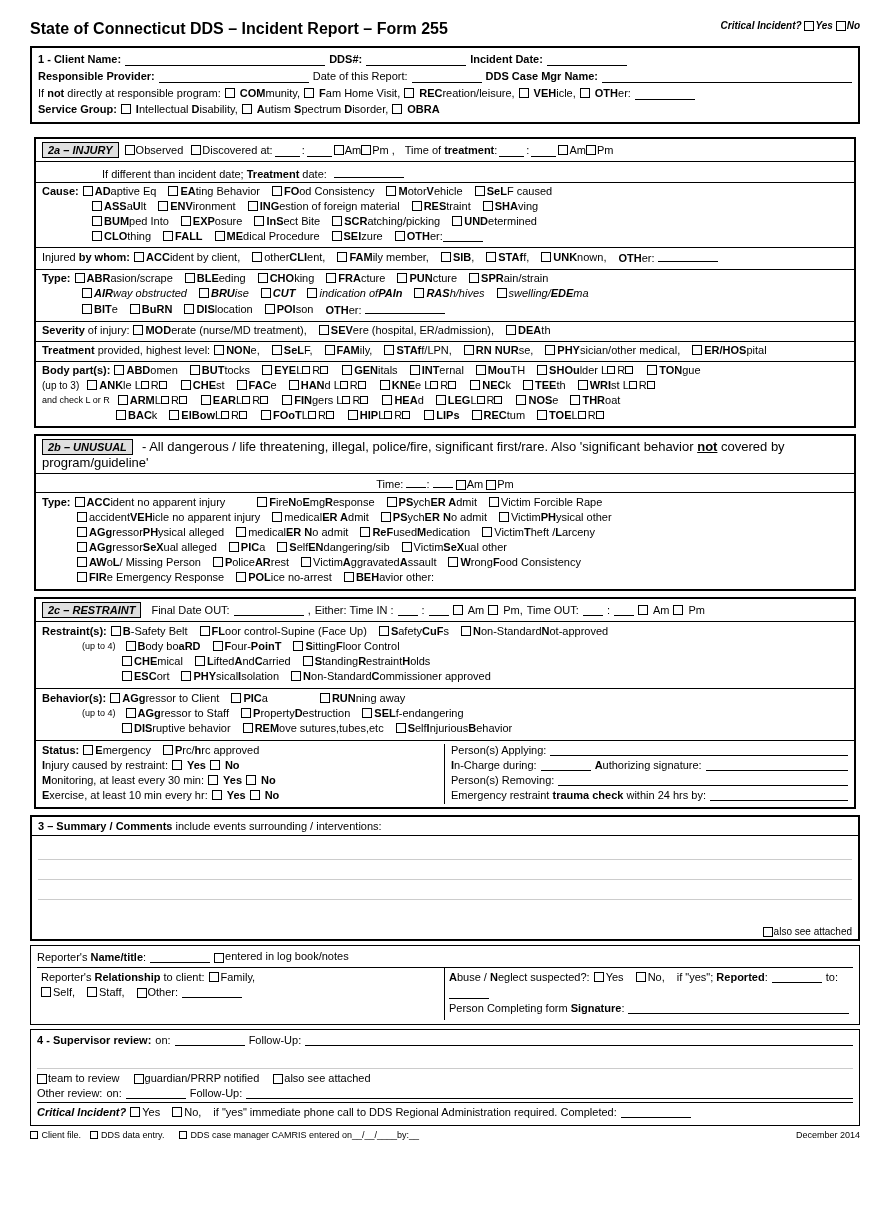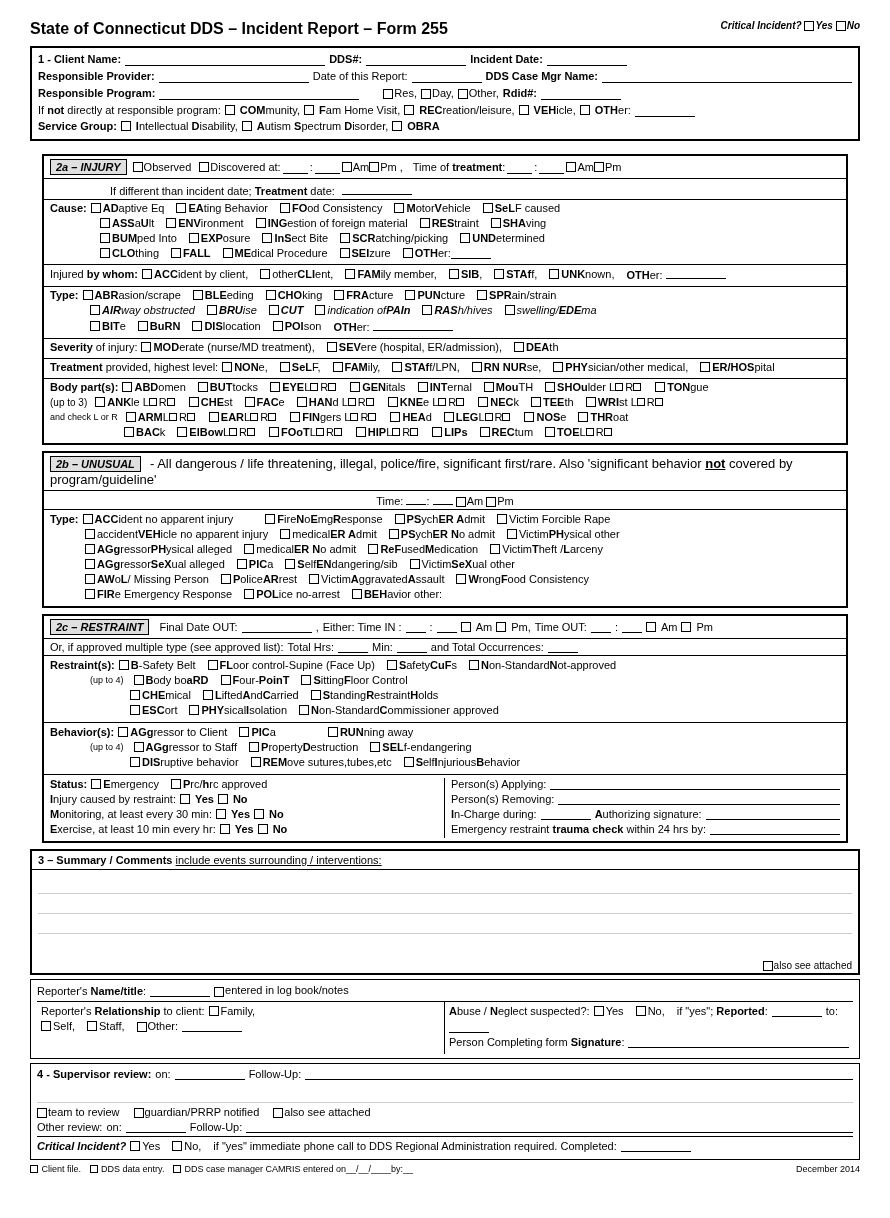--- a/index.html
+++ b/index.html
@@ -37,21 +37,21 @@
     .row-flex {
       display: flex;
       align-items: center;
       flex-wrap: wrap;
       gap: 4px;
       margin-bottom: 3px;
     }
 
     .outer-border {
       border: 2px solid #000;
-      margin: 6px 12px;
+      margin: 6px 4px;
     }
     .section-label {
       font-weight: bold;
       font-style: italic;
       background: #e0e0e0;
       border: 1px solid #000;
       padding: 1px 5px;
       display: inline-block;
       margin-right: 6px;
     }
@@ -95,35 +95,20 @@
 
     <div class="row-flex">
       <span class="bold">Responsible Provider:</span>
       <span class="underline-field" style="min-width:150px;"></span>
       <span>Date of this Report:</span>
       <span style="border-bottom:1px solid #000; min-width:70px; display:inline-block; height:14px;"></span>
       <span class="bold">DDS Case Mgr Name:</span>
       <span class="underline-field" style="flex:1;"></span>
     </div>
 
-    <div class="row-flex">
-      <span class="bold">Responsible Program:</span>
-      <span class="underline-field" style="min-width:200px;"></span>
-      <span style="margin-left:20px;">
-        <span class="checkbox"></span><span>Res,</span>
-      </span>
-      <span>
-        <span class="checkbox"></span><span>Day,</span>
-      </span>
-      <span>
-        <span class="checkbox"></span><span>Other,</span>
-      </span>
-      <span class="bold">Rdid#:</span>
-      <span class="underline-field" style="min-width:80px;"></span>
-    </div>
 
     <div class="row-flex">
       <span>If <span class="bold">not</span> directly at responsible program:</span>
       <span class="checkbox"></span>
         <span><span class="bold">COM</span>munity,</span>
       <span class="checkbox"></span>
         <span><span class="bold">F</span>am Home Visit,</span>
       <span class="checkbox"></span>
         <span><span class="bold">REC</span>reation/leisure,</span>
       <span class="checkbox"></span>
@@ -377,29 +362,20 @@
       <span style="border-bottom:1px solid #000; min-width:20px; display:inline-block; height:12px;"></span>:
       <span style="border-bottom:1px solid #000; min-width:20px; display:inline-block; height:12px;"></span>
       <span class="checkbox"></span><span>Am</span>
       <span class="checkbox"></span><span>Pm,</span>
       <span>Time OUT:</span>
       <span style="border-bottom:1px solid #000; min-width:20px; display:inline-block; height:12px;"></span>:
       <span style="border-bottom:1px solid #000; min-width:20px; display:inline-block; height:12px;"></span>
       <span class="checkbox"></span><span>Am</span>
       <span class="checkbox"></span><span>Pm</span>
     </div>
-    <div style="padding:2px 6px; border-bottom:1px solid #000; display:flex; align-items:center; gap:4px; flex-wrap:wrap;">
-      <span>Or,  if approved multiple type (see approved list):</span>
-      <span>Total Hrs:</span>
-      <span style="border-bottom:1px solid #000; min-width:30px; display:inline-block; height:12px;"></span>
-      <span>Min:</span>
-      <span style="border-bottom:1px solid #000; min-width:30px; display:inline-block; height:12px;"></span>
-      <span>and Total Occurrences:</span>
-      <span style="border-bottom:1px solid #000; min-width:30px; display:inline-block; height:12px;"></span>
-    </div>
 
     <div style="padding:3px 6px; border-bottom:1px solid #000;">
       <div class="row-flex">
         <span class="bold">Restraint(s):</span>
         <span class="cb-item"><span class="checkbox"></span><span class="bold">B</span>-Safety Belt</span>
         <span class="cb-item"><span class="checkbox"></span><span class="bold">FL</span>oor control-Supine (Face Up)</span>
         <span class="cb-item"><span class="checkbox"></span><span class="bold">S</span>afety <span class="bold">CuF</span>s</span>
         <span class="cb-item"><span class="checkbox"></span><span class="bold">N</span>on-Standard <span class="bold">N</span>ot-approved</span>
       </div>
       <div class="row-flex" style="padding-left:40px;">
@@ -469,42 +445,42 @@
             <span class="checkbox"></span>
               <span class="bold">No</span>
           </div>
         </div>
         <div style="padding-left:6px;">
           <div class="row-flex">
             <span>Person(s) Applying:</span>
             <span style="border-bottom:1px solid #000; flex:1; display:inline-block; height:12px;"></span>
           </div>
           <div class="row-flex">
-            <span>Person(s) Removing:</span>
-            <span style="border-bottom:1px solid #000; flex:1; display:inline-block; height:12px;"></span>
-          </div>
-          <div class="row-flex">
             <span><span class="bold">I</span>n-Charge during:</span>
             <span style="border-bottom:1px solid #000; min-width:50px; display:inline-block; height:12px;"></span>
             <span><span class="bold">A</span>uthorizing signature:</span>
             <span style="border-bottom:1px solid #000; flex:1; display:inline-block; height:12px;"></span>
           </div>
           <div class="row-flex">
+            <span>Person(s) Removing:</span>
+            <span style="border-bottom:1px solid #000; flex:1; display:inline-block; height:12px;"></span>
+          </div>
+          <div class="row-flex">
             <span>Emergency restraint <span class="bold">trauma check</span> within 24 hrs by:</span>
             <span style="border-bottom:1px solid #000; flex:1; display:inline-block; height:12px;"></span>
           </div>
         </div>
       </div>
     </div>
   </div>
 
   <div style="border:2px solid #000; margin:4px 0;">
     <div style="padding:3px 6px; border-bottom:1px solid #000; font-weight:bold;">
       <span>3 – Summary / Comments</span>
-      <span style="font-weight:normal;text-decoration:underline;"> include events surrounding / interventions:</span>
+      <span style="font-weight:normal;"> include events surrounding / interventions:</span>
     </div>
     <div style="min-height:80px; padding:4px 6px;">
       <div style="border-bottom:1px solid #ccc; height:20px;"></div>
       <div style="border-bottom:1px solid #ccc; height:20px;"></div>
       <div style="border-bottom:1px solid #ccc; height:20px;"></div>
       <div style="height:20px;"></div>
     </div>
     <div style="text-align:right; padding:2px 6px; font-size:10px;">
       <span class="checkbox"></span><span>also see attached</span>
     </div>
@@ -575,19 +551,19 @@
       <span class="cb-item"><span class="checkbox"></span>No,</span>
       <span>if "yes" immediate phone call to DDS Regional Administration required. Completed:</span>
       <span style="border-bottom:1px solid #000; min-width:70px; display:inline-block; height:12px;"></span>
     </div>
   </div>
 
   <div style="display:flex; justify-content:space-between; align-items:center; margin-top:4px; font-size:9px;">
     <div>
       <span><span class="checkbox" style="width:8px;height:8px;"></span> Client file.</span>
       <span style="margin-left:6px;"><span class="checkbox" style="width:8px;height:8px;"></span> DDS data entry.</span>
-      <span style="margin-left:6px;"><span class="checkbox" style="width:8px;height:8px;"></span> DDS case manager</span>
+      <span style="margin-left:12px;"><span class="checkbox" style="width:8px;height:8px;"></span> DDS case manager</span>
       <span>CAMRIS entered on__/__/____by:__</span>
     </div>
     <div>December 2014</div>
   </div>
 
 </div>
 
 </body></html>

